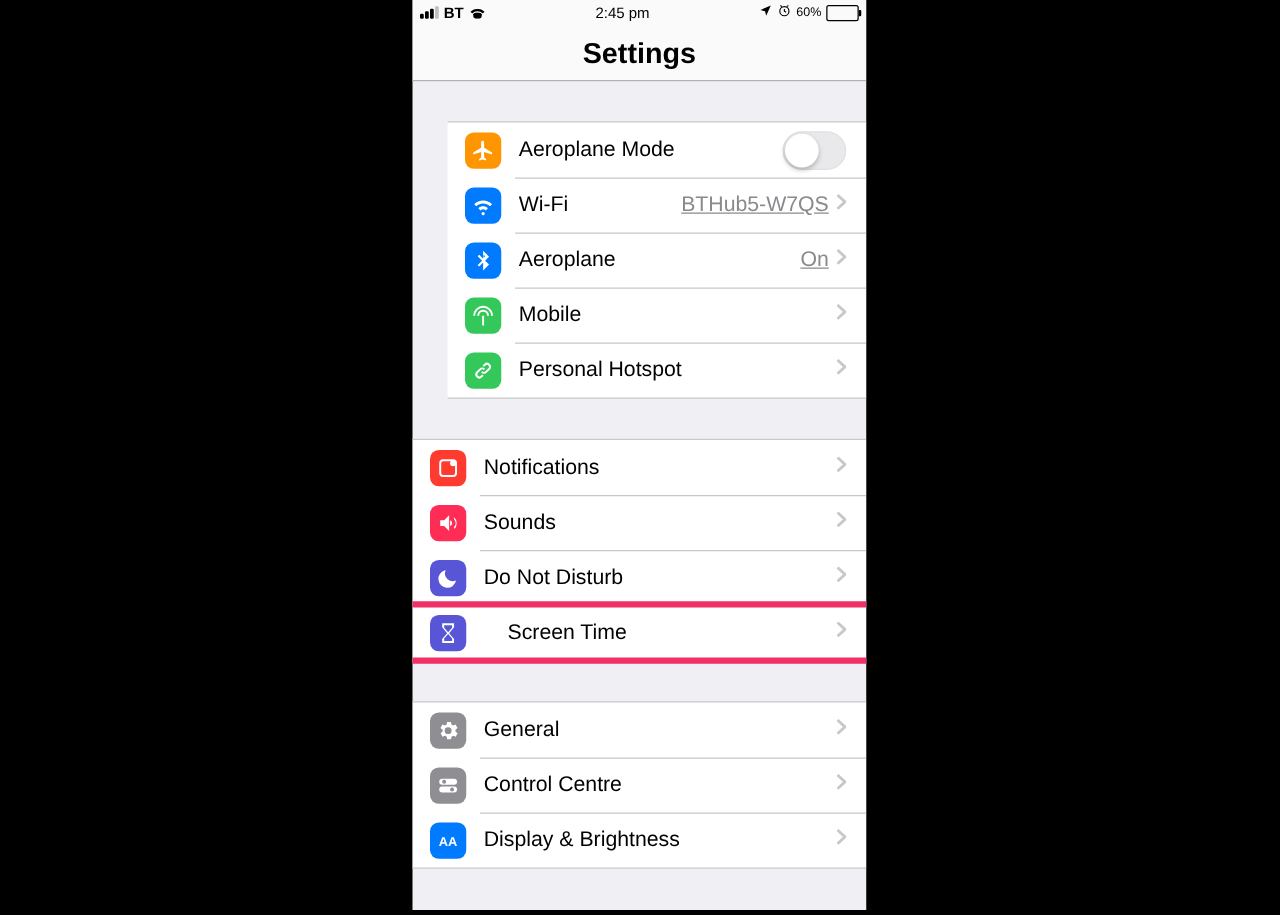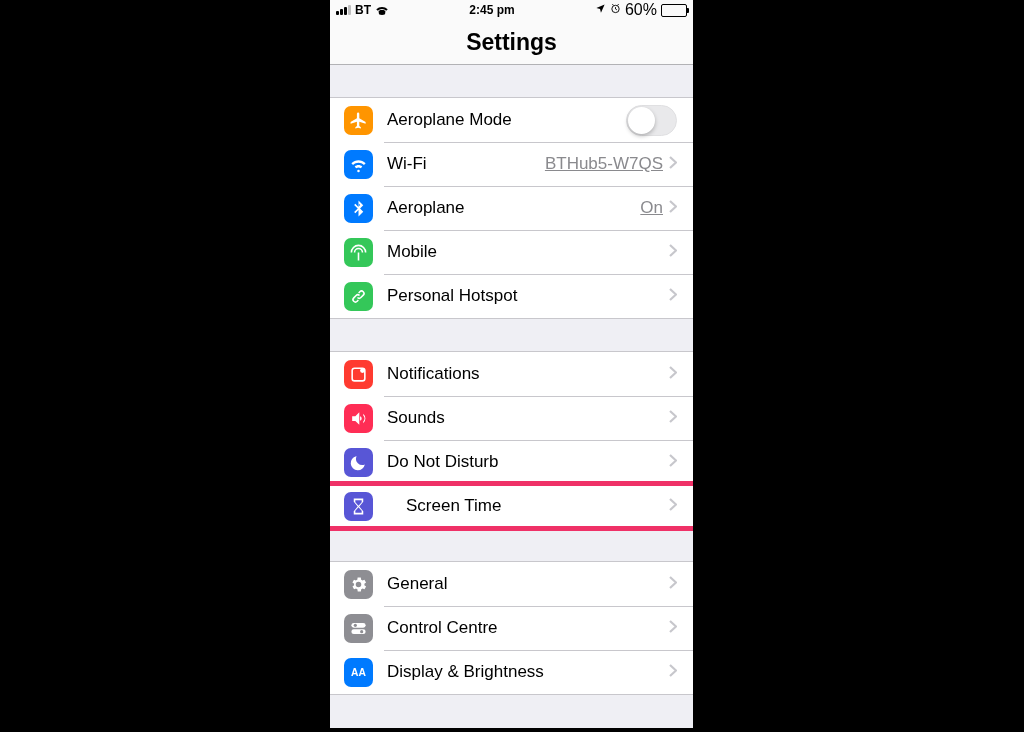--- a/index.html
+++ b/index.html
@@ -28,21 +28,21 @@
     background:#fafafa;
     display:flex;
     align-items:center;
     justify-content:space-between;
     padding:0 6px;
     font-size:12px;
     color:#000;
   }
   .status-bar .left,
   .status-bar .right{display:flex;align-items:center;gap:4px;}
-  .status-bar .center{font-weight:700;}
+  .status-bar .center{font-weight:400;}
 
   
   .signal{display:flex;align-items:flex-end;gap:1px;}
   .signal i{width:3px;background:#000;border-radius:1px;}
   .signal i:nth-child(1){height:4px;}
   .signal i:nth-child(2){height:6px;}
   .signal i:nth-child(3){height:8px;}
   .signal i:nth-child(4){height:10px;background:#bfbfbf;}
   .carrier{font-size:12px;font-weight:600;}
   
@@ -50,42 +50,42 @@
   .wifi-ico span{
     position:absolute;left:50%;bottom:0;transform:translateX(-50%);
     border:2px solid #000;border-bottom:none;border-left-color:transparent;border-right-color:transparent;
     border-radius:14px 14px 0 0;
   }
   .wifi-ico .a1{width:12px;height:6px;border-width:2px;}
   .wifi-ico .a2{width:6px;height:3px;border-width:2px;}
   .wifi-ico .dot{width:3px;height:3px;background:#000;border-radius:50%;}
 
   .loc-ico svg, .alarm-ico svg{width:11px;height:11px;fill:#000;}
-  .batt{font-size:16px;}
+  .batt{font-size:10px;}
   .batt-icon{
     width:24px;height:11px;border:1px solid #000;border-radius:2px;position:relative;
   }
   .batt-icon::after{content:"";position:absolute;right:-3px;top:3px;width:2px;height:5px;background:#000;border-radius:0 1px 1px 0;}
   .batt-fill{height:100%;width:60%;background:#000;border-radius:1px 0 0 1px;}
 
   
   .nav-title{
     height:44px;
     background:#fafafa;
     border-bottom:1px solid #b2b2b5;
     display:flex;
     align-items:center;
     justify-content:center;
     font-size:23px;
     font-weight:600;
   }
 
   
   .group{background:#fff;border-top:1px solid #c8c7cc;border-bottom:1px solid #c8c7cc;margin-bottom:32px;}
-  .group.first{margin-top:32px;}
+  .group.first{margin-top:32px;margin-left:28px;}
   .row{
     display:flex;align-items:center;
     padding:6px 16px 6px 14px;
     min-height:44px;
     box-sizing:border-box;
     position:relative;
   }
   .row + .row::before{
     content:"";position:absolute;left:54px;right:0;top:0;height:1px;background:#c8c7cc;
   }

